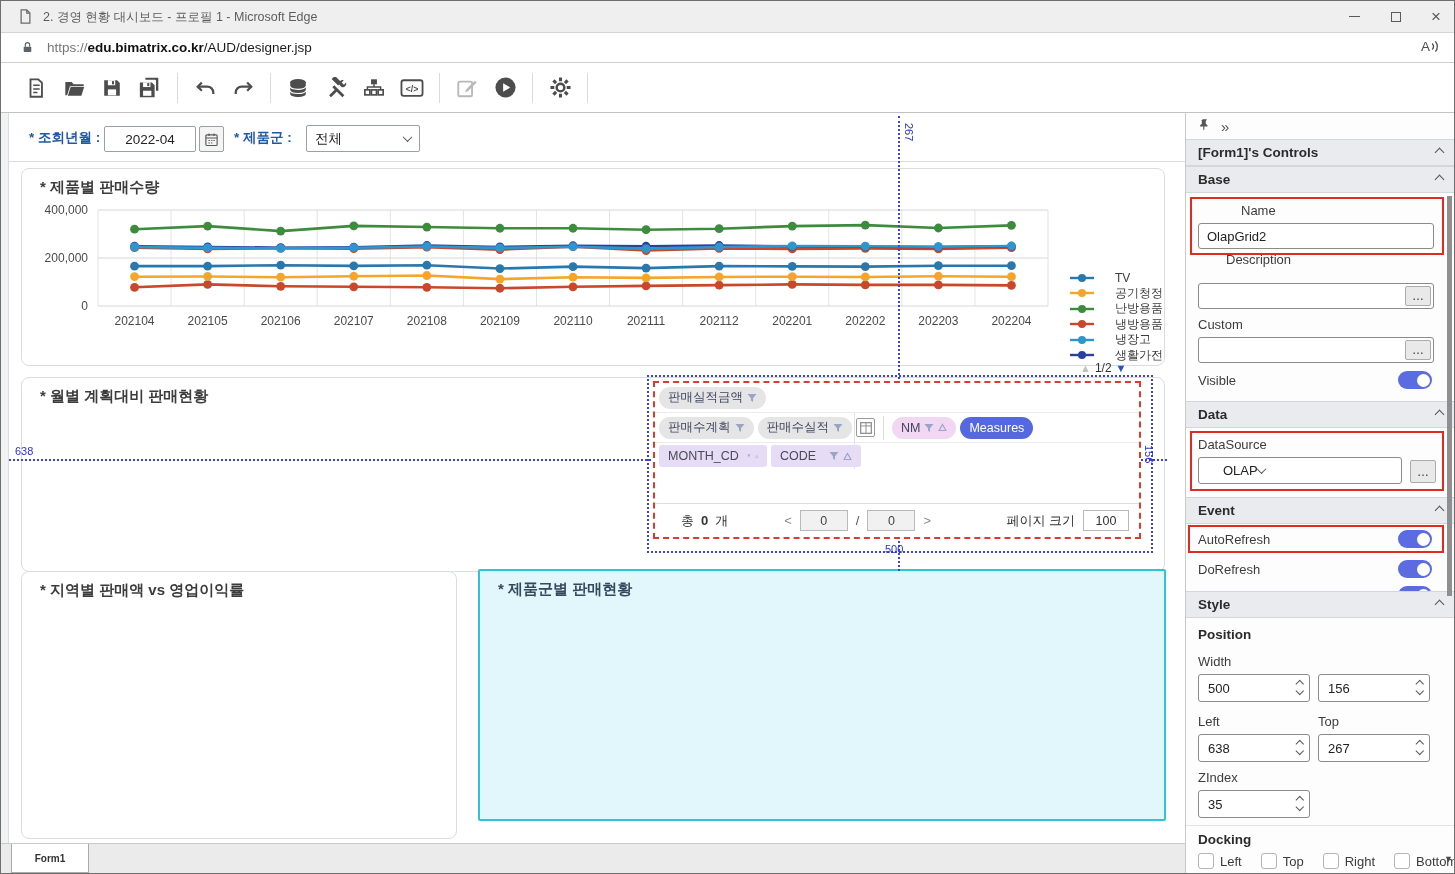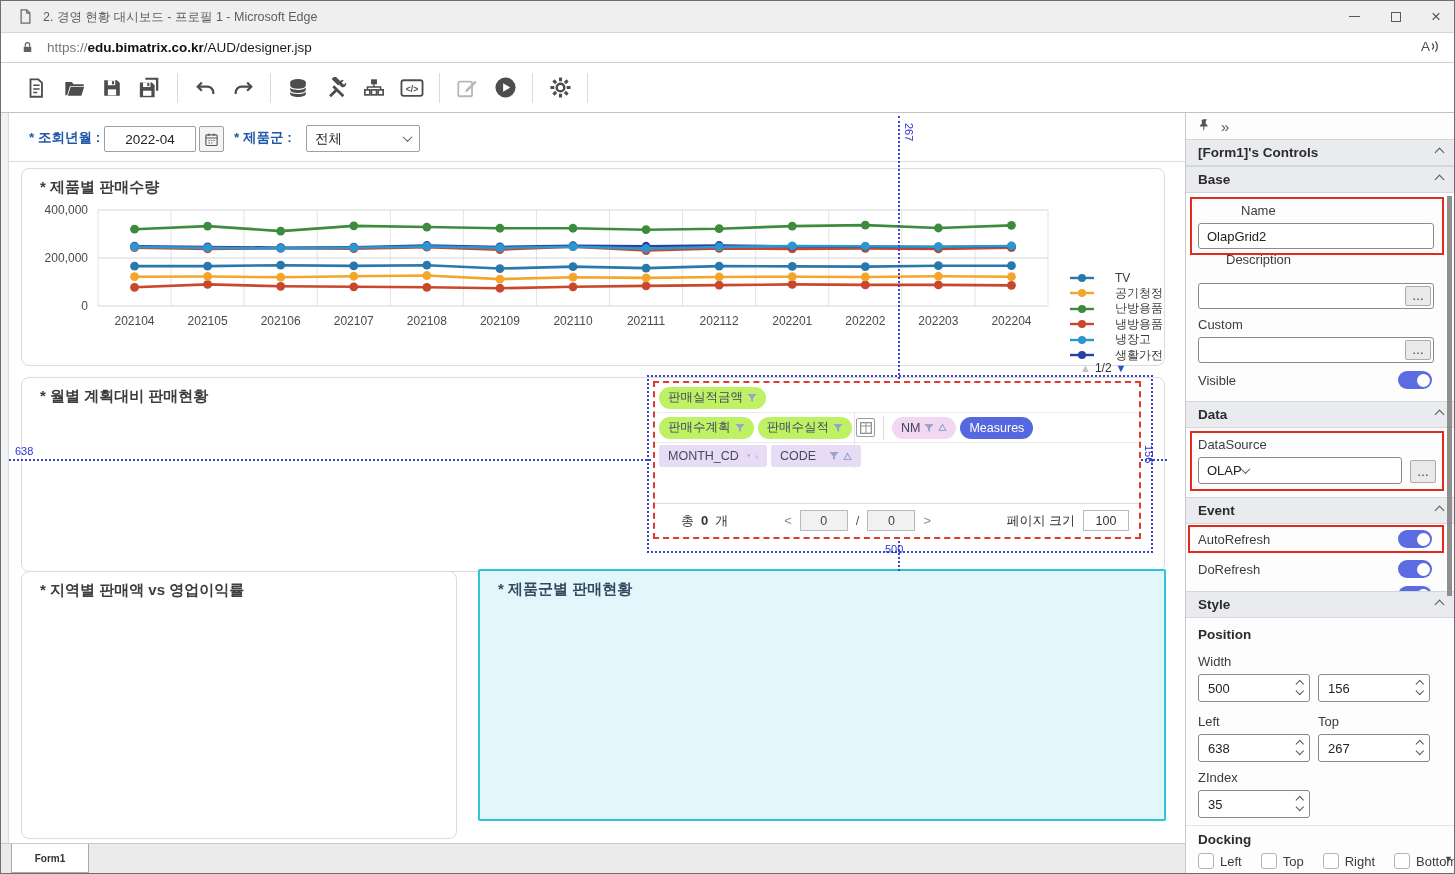--- a/index.html
+++ b/index.html
@@ -65,21 +65,21 @@
   
   .blue-rect { position:absolute; left:638px; top:262px; width:506px; height:178px; border:2px dotted #3c43cf; z-index:4; }
   .olap-grid { position:absolute; left:644px; top:268px; width:488px; height:158px; background:#fff; border:2px dashed #e03a2f; z-index:5; display:flex; flex-direction:column; }
   .g-row { display:flex; align-items:center; padding:0 4px; position:relative; }
   .g-row1 { height:30px; border-bottom:1px solid #ebebeb; }
   .g-row2 { height:30px; border-bottom:1px solid #ebebeb; }
   .g-row3 { height:26px; }
   .g-body { flex:1; }
   .g-col-line { position:absolute; left:199px; top:30px; width:1px; height:56px; background:#e3e3e3; z-index:1; }
   .pill { height:22px; border-radius:11px; display:inline-flex; align-items:center; gap:4px; padding:0 9px; font-size:12.5px; color:#3f4460; margin-right:4px; }
-  .pill.blue { background:#bef264; }
+  .pill.blue { background:#e5e5e5; }
   .pill.pink { background:#f1d7f2; }
   .pill.measures { background:#5568e0; color:#fff; font-size:12.5px; }
   .pill.rect { background:#e7dcf6; border-radius:3px; color:#4a4a55; }
   .pill.rect.w1 { width:108px;align-items:center; } .pill.rect.w2 { width:90px; }
   .pill .grow { flex:1; }
   .iconbox { width:19px; height:19px; border:1px solid #9a9a9a; border-radius:2px; background:#fff; display:inline-flex; align-items:center; justify-content:center; margin-right:6px; }
   .vsep { width:1px; height:24px; background:#dcdcdc; margin:0 8px 0 2px; }
   .g-footer { height:34px; border-top:1px solid #dedede; display:flex; align-items:center; font-size:13px; color:#333; }
   .g-total { margin-left:26px; display:flex; gap:7px; align-items:center; }
   .g-total b { font-weight:700; }
@@ -92,21 +92,21 @@
   .sidebar { position:absolute; left:1184px; top:112px; width:270px; height:761px; background:#fdfdfd; border-left:1px solid #c9c9c9; font-size:13px; color:#3c3c3c; }
   .sb-util { position:absolute; left:0; top:0; width:100%; height:26px; display:flex; align-items:center; gap:10px; padding-left:12px; color:#555; }
   .sb-bar { position:absolute; left:0; width:100%; height:27px; background:#e9ebef; border-top:1px solid #d3d6db; border-bottom:1px solid #d3d6db; display:flex; align-items:center; padding:0 12px; font-weight:700; color:#2b2b2b; font-size:13.5px; }
   .sb-bar .chev { margin-left:auto; }
   .sb-label { position:absolute; left:12px; font-size:13px; color:#3c3c3c; }
   .sb-input { position:absolute; left:12px; width:236px; height:26px; border:1px solid #8b8b8b; border-radius:3px; background:#fff; font-size:13px; color:#222; padding:0 8px; font-family:inherit; }
   .ellipsis-btn { position:absolute; width:26px; height:20px; background:#e9e9e9; border:1px solid #ababab; border-radius:2px; font-size:12px; color:#333; display:flex; align-items:center; justify-content:center; line-height:0; }
   .toggle { position:absolute; width:34px; height:18px; border-radius:9px; background:#5b6be2; }
   .toggle i { position:absolute; right:2.5px; top:2.5px; width:13px; height:13px; border-radius:50%; background:#fff; }
   .hl-box { position:absolute; border:2px solid #e02b20; z-index:7; pointer-events:none; }
-  .sb-select { position:absolute; left:12px; width:204px; height:27px; border:1px solid #8b8b8b; border-radius:3px; background:#fff; display:flex; align-items:center; padding:0 8px; font-size:13px; color:#222; }
+  .sb-select { position:absolute; left:12px; width:204px; height:27px; border:1px solid #8b8b8b; border-radius:3px; background:#fff; display:flex; align-items:center; padding:0 24px; font-size:13px; color:#222; }
   .sb-sub { position:absolute; left:12px; font-weight:700; color:#2b2b2b; font-size:13.5px; }
   .numfield { position:absolute; width:112px; height:28px; border:1px solid #8b8b8b; border-radius:3px; background:#fff; display:flex; align-items:center; padding:0 7px 0 9px; font-size:13px; color:#222; }
   .chevs { display:flex; flex-direction:column; gap:3px; align-items:center; }
   .chevs .chev { width:5.5px; height:5.5px; border-width:1.4px; }
   .cbrow { position:absolute; left:12px; display:flex; gap:19px; }
   .cb { display:flex; align-items:center; gap:6px; font-size:13px; color:#3c3c3c; }
   .cb i { width:16px; height:16px; border:1px solid #b4b4b4; border-radius:3px; background:#fff; }
   .sb-scroll { position:absolute; right:3px; top:83px; width:5px; height:400px; background:#8f8f8f; }
   .sb-scroll-arrow { position:absolute; right:2px; bottom:10px; font-size:9px; color:#4a4a4a; }
   .sb-divider { position:absolute; left:0; width:100%; border-top:1px solid #e2e2e2; }

